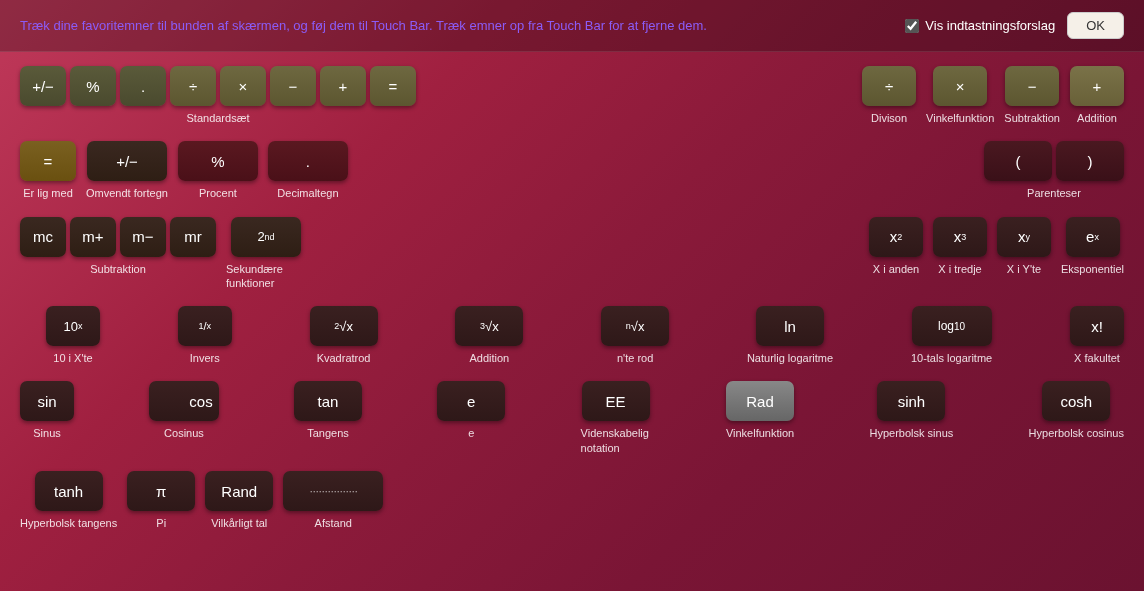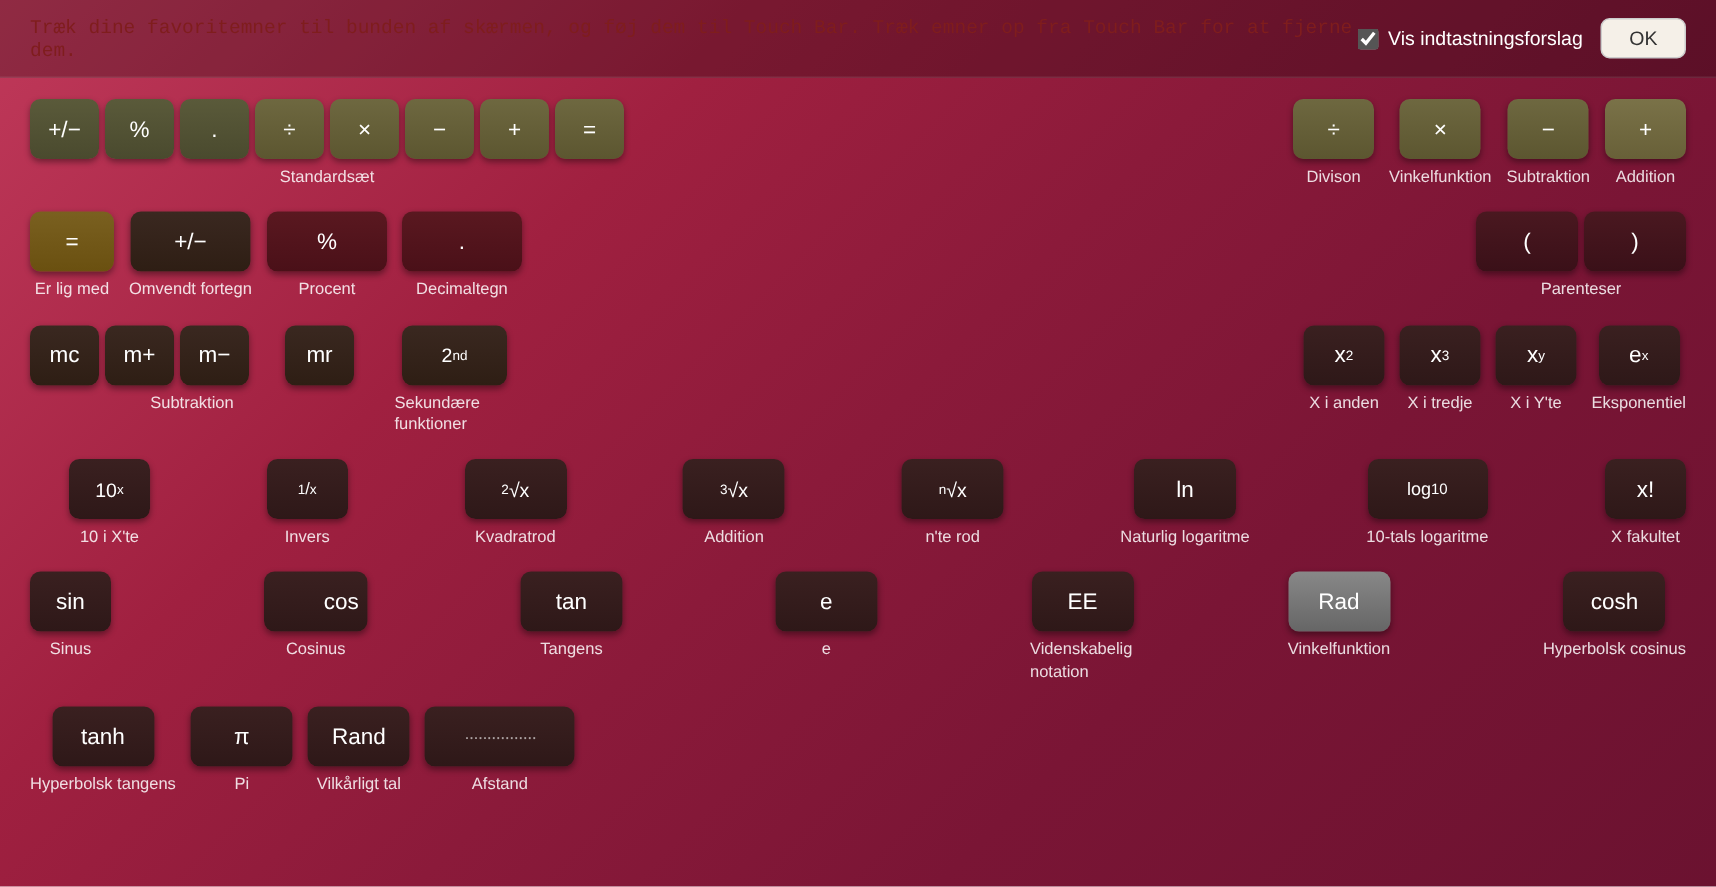--- a/index.html
+++ b/index.html
@@ -16,24 +16,23 @@
     .header-bar {
       display: flex;
       align-items: center;
       justify-content: space-between;
       padding: 10px 20px;
       background: rgba(0,0,0,0.25);
       border-bottom: 1px solid rgba(255,255,255,0.1);
       min-height: 52px;
     }
     .header-text {
-      color: #7f1d1d;
+      color: #8b5cf6;
       font-size: 13px;
       flex: 1;
-      font-family: Liberation Mono, monospace;
     }
     .header-controls {
       display: flex;
       align-items: center;
       gap: 12px;
     }
     .checkbox-label {
       display: flex;
       align-items: center;
       gap: 6px;
@@ -227,27 +226,27 @@
     <div class="btn-wrap">
       <div style="display:flex; gap:4px;">
         <button class="calc-btn btn-darker" style="min-width:68px; background:linear-gradient(180deg,#4a1820 0%,#3a1018 100%);">(</button>
         <button class="calc-btn btn-darker" style="min-width:68px; background:linear-gradient(180deg,#4a1820 0%,#3a1018 100%);">)</button>
       </div>
       <span class="group-label">Parenteser</span>
     </div>
   </div>
 
   <div style="display:flex; align-items:flex-start; justify-content:space-between; margin-bottom:16px;">
-    <div style="display:flex; gap:27px; align-items:flex-start;">
+    <div style="display:flex; gap:10px; align-items:flex-start;">
       <div class="btn-wrap">
         <div style="display:flex; gap:4px;">
           <button class="calc-btn btn-darker" style="min-width:46px; background:linear-gradient(180deg,#3a2820 0%,#2e1e14 100%);">mc</button>
           <button class="calc-btn btn-darker" style="min-width:46px; background:linear-gradient(180deg,#3a2820 0%,#2e1e14 100%);">m+</button>
           <button class="calc-btn btn-darker" style="min-width:46px; background:linear-gradient(180deg,#3a2820 0%,#2e1e14 100%);">m−</button>
-          <button class="calc-btn btn-darker" style="min-width:46px; background:linear-gradient(180deg,#3a2820 0%,#2e1e14 100%);margin-left:20px;">mr</button>
+          <button class="calc-btn btn-darker" style="min-width:46px; background:linear-gradient(180deg,#3a2820 0%,#2e1e14 100%);">mr</button>
         </div>
         <span class="group-label">Subtraktion</span>
       </div>
       <div class="btn-wrap">
         <button class="calc-btn btn-darker" style="min-width:70px; background:linear-gradient(180deg,#3a2820 0%,#2e1e14 100%); font-size:13px;">2<sup>nd</sup></button>
         <span class="group-label" style="max-width:80px;">Sekundære funktioner</span>
       </div>
     </div>
     <div style="display:flex; gap:10px; align-items:flex-start;">
       <div class="btn-wrap">
@@ -323,20 +322,24 @@
     </div>
     <div class="btn-wrap">
       <button class="calc-btn btn-darker" style="min-width:68px; background:linear-gradient(180deg,#3a2020 0%,#2e1818 100%);">EE</button>
       <span class="group-label" style="max-width:70px;">Videnskabelig notation</span>
     </div>
     <div class="btn-wrap">
       <button class="calc-btn btn-rad" style="min-width:68px;">Rad</button>
       <span class="group-label">Vinkelfunktion</span>
     </div>
     <div class="btn-wrap">
+      <button class="calc-btn btn-darker" style="min-width:68px; background:linear-gradient(180deg,#3a2020 0%,#2e1818 100%);">sinh</button>
+      <span class="group-label">Hyperbolsk sinus</span>
+    </div>
+    <div class="btn-wrap">
       <button class="calc-btn btn-darker" style="min-width:68px; background:linear-gradient(180deg,#3a2020 0%,#2e1818 100%);">cosh</button>
       <span class="group-label">Hyperbolsk cosinus</span>
     </div>
   </div>
 
   <div style="display:flex; gap:10px; align-items:flex-start;">
     <div class="btn-wrap">
       <button class="calc-btn btn-darker" style="min-width:68px; background:linear-gradient(180deg,#3a2020 0%,#2e1818 100%);">tanh</button>
       <span class="group-label">Hyperbolsk tangens</span>
     </div>

